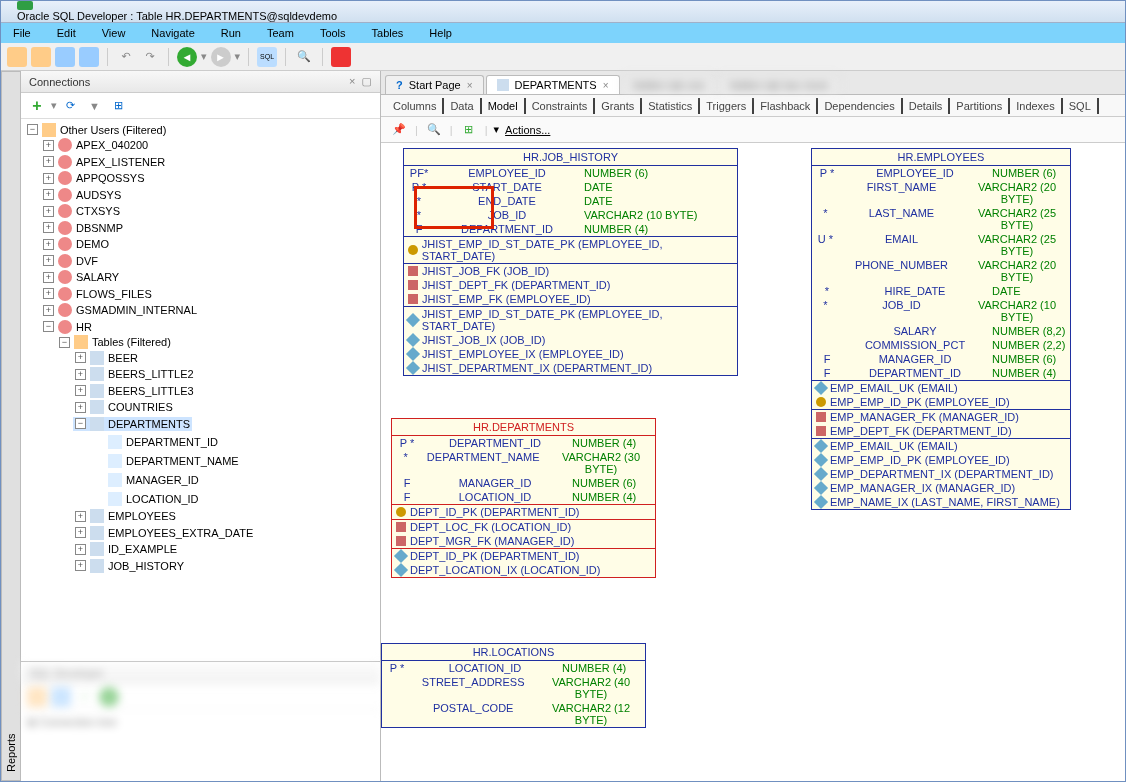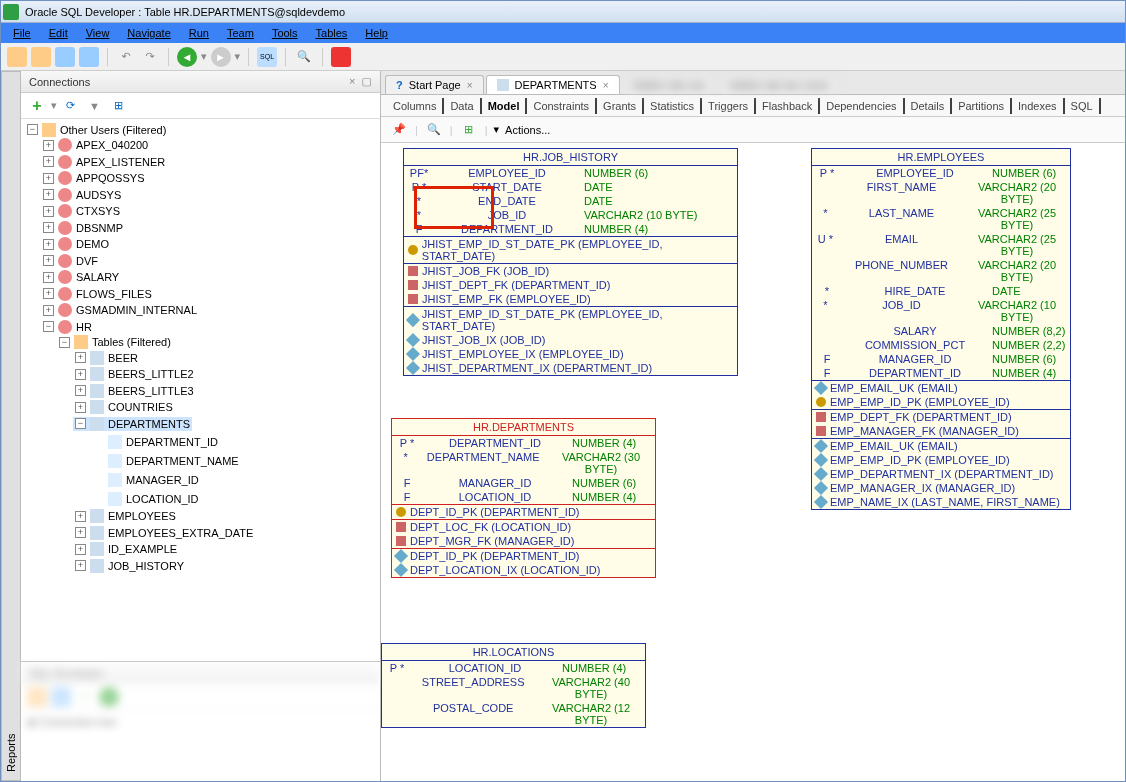--- a/index.html
+++ b/index.html
@@ -1,19 +1,19 @@
 <!DOCTYPE html>
 <html><head>
 <meta charset="utf-8">
 <style>
 * { box-sizing: border-box; margin: 0; padding: 0; font-family: Tahoma, Arial, sans-serif; font-size: 11px; }
 body { background: #f0f0f0; width: 1126px; height: 782px; overflow: hidden; position: relative; border: 1px solid #7090c0; }
-.titlebar { height: 22px; background: linear-gradient(#e8f0fa, #d0e0f0); display: flex; align-items: center; padding: 0 2px; border-bottom: 1px solid #a0b0c8; }
+.titlebar { height: 22px; background: linear-gradient(#e8f0fa, #d0e0f0); display: flex; padding: 0 16px; border-bottom: 1px solid #a0b0c8; flex-direction: column; }
 .titlebar .app-icon { width: 16px; height: 16px; background: #2f9e44; border-radius: 2px; margin-right: 6px; }
-.menubar { height: 20px; display: flex; align-items: center; gap: 2px; padding: 0 4px; background: #3b82f6; text-decoration: underline; }
+.menubar { height: 20px; display: flex; align-items: center; gap: 10px; padding: 0 4px; background: #7dd3fc; }
 .menubar span { padding: 2px 8px; cursor: pointer; }
 .toolbar { height: 28px; display: flex; align-items: center; gap: 4px; padding: 0 6px; background: #f0f0f0; border-bottom: 1px solid #ccc; }
 .tb-btn { width: 20px; height: 20px; border-radius: 3px; display: inline-flex; align-items: center; justify-content: center; cursor: pointer; }
 .tb-sep { width: 1px; height: 18px; background: #ccc; margin: 0 4px; }
 .main-area { display: flex; height: calc(100% - 70px); position: relative; }
 .side-tab { writing-mode: vertical-rl; transform: rotate(180deg); background: #e0e0e0; padding: 8px 3px; border: 1px solid #bbb; font-size: 11px; cursor: pointer; }
 .left-pane { width: 360px; display: flex; flex-direction: column; border-right: 1px solid #bbb; background: #fff; }
 .pane-header { height: 22px; background: linear-gradient(#f8f8f8,#e8e8e8); border-bottom: 1px solid #ccc; display: flex; align-items: center; padding: 0 8px; font-weight: normal; color: #333; justify-content: space-between; }
 .pane-toolbar { height: 26px; display: flex; align-items: center; gap: 4px; padding: 0 6px; border-bottom: 1px solid #ddd; }
 .tree-wrap { flex: 1; overflow: auto; padding: 2px 0; }
@@ -30,21 +30,21 @@
 .ico-col { background: #def; }
 .tree .sel { background: #cde4ff; }
 .bottom-pane { height: 120px; border-top: 1px solid #bbb; background: #fff; }
 .right-pane { flex: 1; display: flex; flex-direction: column; background: #fff; }
 .doc-tabs { height: 24px; display: flex; align-items: flex-end; background: #e8e8e8; border-bottom: 1px solid #bbb; padding-left: 4px; gap: 2px; }
 .doc-tab { padding: 3px 10px; background: #f0f0f0; border: 1px solid #bbb; border-bottom: none; border-radius: 3px 3px 0 0; display: flex; align-items: center; gap: 6px; cursor: pointer; }
 .doc-tab.active { background: #fff; }
 .doc-tab .close { color: #888; font-size: 10px; }
 .sub-tabs { height: 22px; display: flex; align-items: center; padding-left: 6px; border-bottom: 1px solid #ccc; background: #f8f8f8; gap: 0; }
 .sub-tab { padding: 2px 6px; color: #444; cursor: pointer; border-right: 2px solid #404040; }
-.sub-tab.active { color: #000; font-weight: bold; }
+.sub-tab.active { color: #000; font-weight: normal; }
 .highlight-box { position: absolute; border: 3px solid #d20; pointer-events: none; }
 .sub-toolbar { height: 26px; display: flex; align-items: center; gap: 6px; padding: 0 8px; border-bottom: 1px solid #ccc; background: #fafafa; }
 .canvas { flex: 1; position: relative; background: #fff; overflow: hidden; }
 .entity { position: absolute; background: #fffde7; border: 1px solid #2030a0; font-size: 11px; }
 .entity.sel { border-color: #d02020; }
 .entity .ent-title { background: #fffde7; color: #2030a0; text-align: center; padding: 2px; border-bottom: 1px solid #2030a0; font-weight: normal; }
 .entity.sel .ent-title { color: #d02020; border-bottom-color: #d02020; }
 .entity .ent-row { display: flex; padding: 1px 4px; text-align: center; }
 .entity .ent-row .flags { width: 22px; color: #2030a0; }
 .entity .ent-row .colname { width: 154px; color: #2030a0; }
@@ -314,21 +314,21 @@
         <span class="sub-tab">SQL</span>
       </div>
     <div class="sub-toolbar">
       <span class="tb-btn" style="color:#c00">📌</span>
       <span style="color:#ccc">|</span>
       <span class="tb-btn" style="color:#06c">🔍</span>
       <span style="color:#ccc">|</span>
       <span class="tb-btn" style="color:#3a3">⊞</span>
       <span style="color:#ccc">|</span>
       <span>▾</span>
-      <span style="cursor:pointer">Actions...</span>
+      <span style="text-decoration:underline;cursor:pointer">Actions...</span>
     </div>
     <div class="canvas">
       <svg class="conn-area">
         <line x1="342" y1="104" x2="430" y2="104"></line>
         <path d="M340 100 l6 4 l-6 4"></path>
         <path d="M432 100 l-6 4 l6 4"></path>
         <line class="dashed" x1="146" y1="215" x2="146" y2="280"></line>
         <path d="M142 213 l4 -6 l4 6"></path>
         <line class="dashed" x1="276" y1="300" x2="430" y2="300"></line>
         <path d="M278 296 l-6 4 l6 4"></path>
@@ -513,25 +513,25 @@
             <span class="k-ico k-idx"></span>
             <span>EMP_EMAIL_UK (EMAIL)</span>
           </div>
           <div class="k-row">
             <span class="k-ico k-pk"></span>
             <span>EMP_EMP_ID_PK (EMPLOYEE_ID)</span>
           </div>
           <div class="hr"></div>
           <div class="k-row">
             <span class="k-ico k-fk"></span>
+            <span>EMP_MANAGER_FK (MANAGER_ID)</span>
+          </div>
+          <div class="k-row">
+            <span class="k-ico k-fk"></span>
             <span>EMP_DEPT_FK (DEPARTMENT_ID)</span>
-          </div>
-          <div class="k-row">
-            <span class="k-ico k-fk"></span>
-            <span>EMP_MANAGER_FK (MANAGER_ID)</span>
           </div>
           <div class="hr"></div>
           <div class="k-row">
             <span class="k-ico k-idx"></span>
             <span>EMP_EMAIL_UK (EMAIL)</span>
           </div>
           <div class="k-row">
             <span class="k-ico k-idx"></span>
             <span>EMP_EMP_ID_PK (EMPLOYEE_ID)</span>
           </div>

